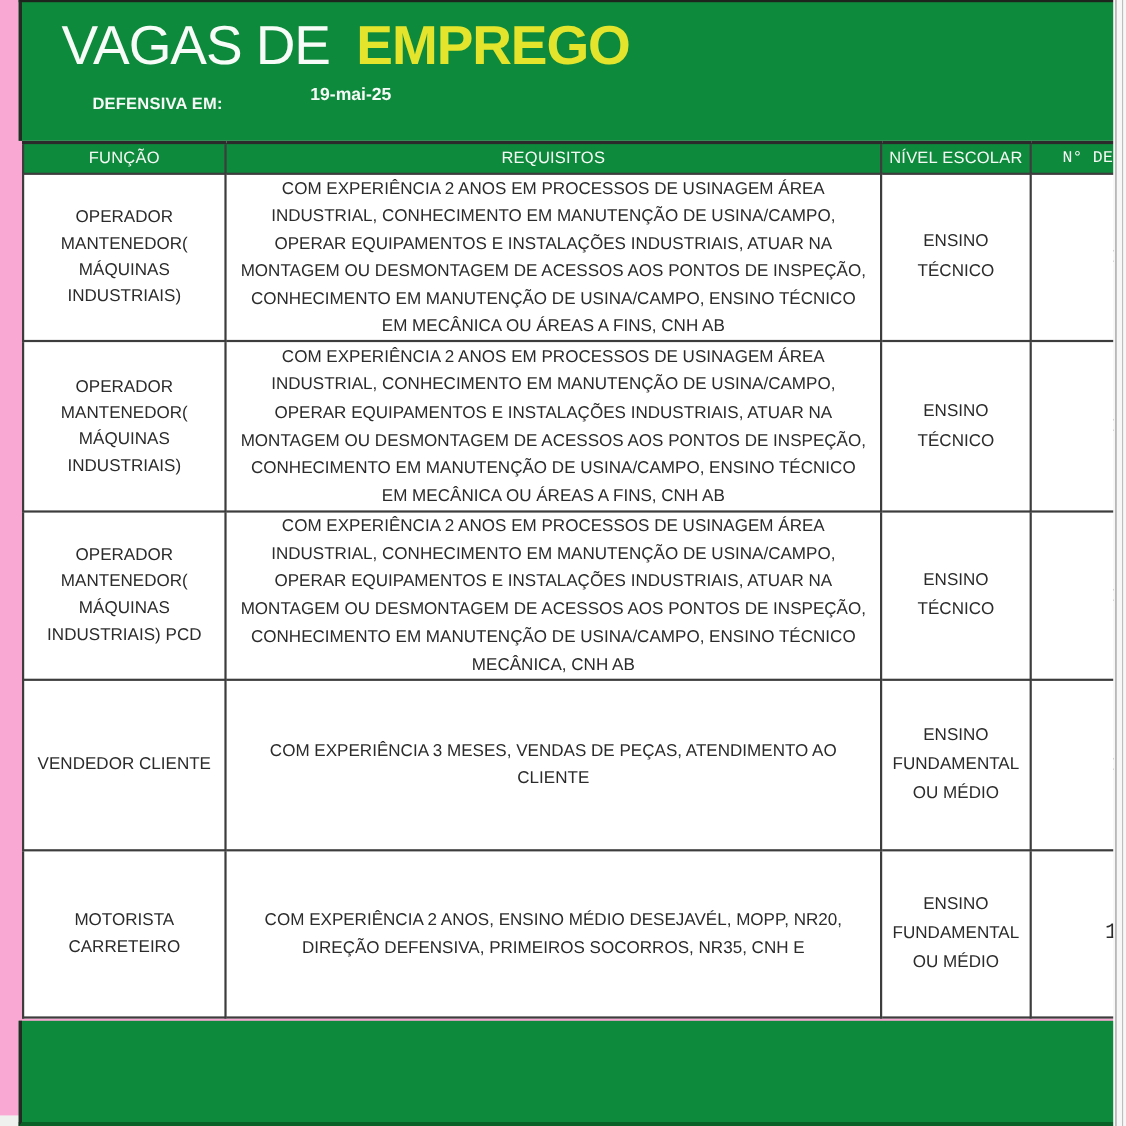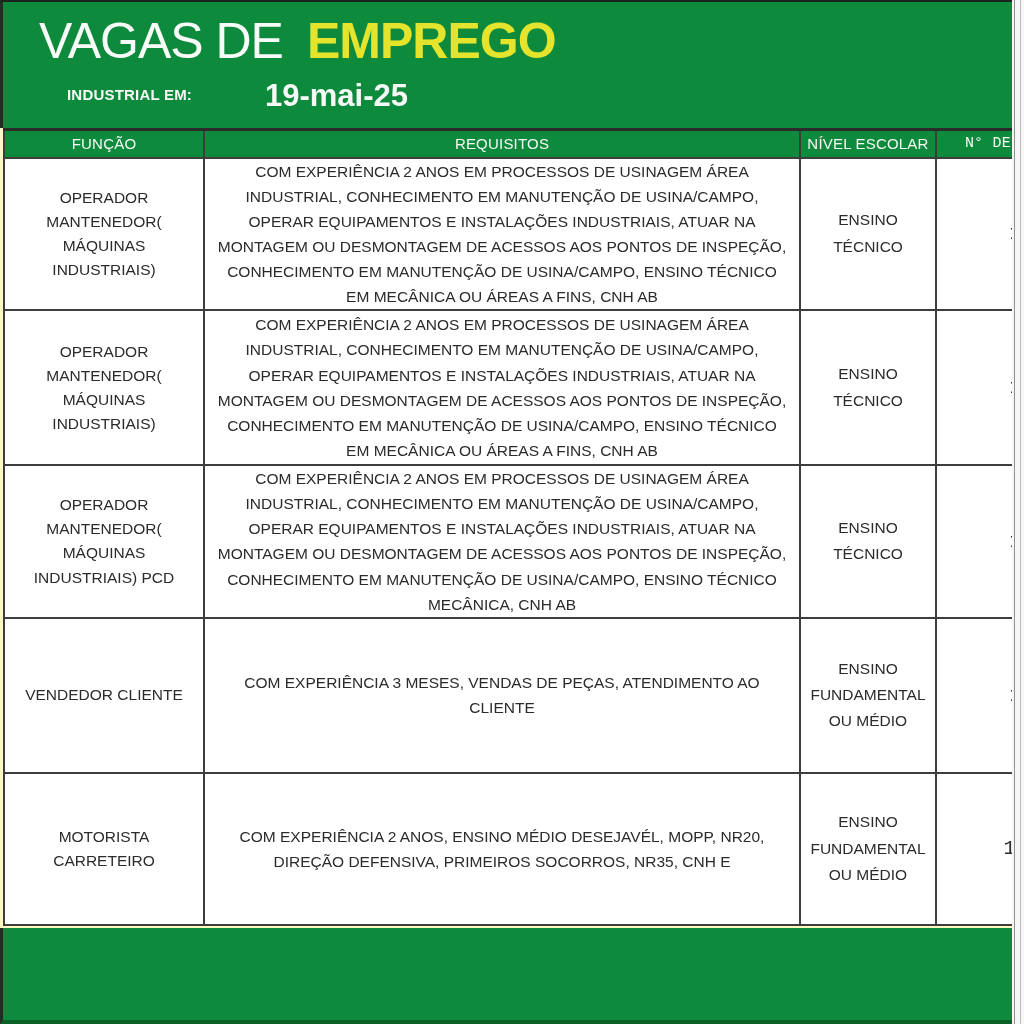--- a/index.html
+++ b/index.html
@@ -9,22 +9,23 @@
     height: 1024px;
     overflow: hidden;
     background: #eef1ee;
     font-family: "Liberation Sans", sans-serif;
   }
   .page {
     position: absolute;
     left: 0; top: 0;
     width: 1012px;
     height: 1014px;
-    background: #fef9c3;
+    background: #f9a8d4;
     box-sizing: border-box;
+    padding-left: 17px;
   }
   
   .masthead {
     position: relative;
     width: 1012px;
     height: 128px;
     background: #0e8a3d;
     box-sizing: border-box;
     border-top: 2px solid #1d241d;
     border-left: 3px solid #242a24;
@@ -50,21 +51,21 @@
     top: 84px;
     font-size: 15px;
     font-weight: 700;
     color: #f6faf6;
     letter-spacing: 0.2px;
   }
   .published-date {
     position: absolute;
     left: 262px;
     top: 76px;
-    font-size: 31px;
+    font-size: 16px;
     font-weight: 700;
     color: #f6faf6;
   }
   
   .job-table {
     border-collapse: collapse;
     table-layout: fixed;
     width: 1009px;
     margin-left: 3px;
     background: #ffffff;
@@ -78,21 +79,21 @@
   }
   .job-table thead th {
     background: #0e8a3d;
     color: #f5faf5;
     font-size: 15px;
     font-weight: 400;
     height: 27px;
     border-top: 3px solid #2b2b2b;
     letter-spacing: 0.2px;
   }
-  .col-funcao   { width: 200px; font-size: 15.5px; line-height: 1.55; padding: 0 8px; }
+  .col-funcao   { width: 184px; font-size: 15.5px; line-height: 1.55; padding: 0 8px; }
   .col-requisitos { width: 596px; font-size: 15.5px; line-height: 1.62; padding: 0 12px; }
   .col-nivel    { width: 136px; font-size: 15.5px; line-height: 1.7; padding: 0 6px; }
   .col-vagas    { width: 159px; font-size: 20px; padding: 0 6px; font-family: Liberation Mono, monospace; }
   tbody tr:nth-child(1) { height: 146px; }
   tbody tr:nth-child(2) { height: 155px; }
   tbody tr:nth-child(3) { height: 152px; }
   tbody tr:nth-child(4) { height: 155px; }
   tbody tr:nth-child(5) { height: 152px; }
   
   .footer-band {
@@ -128,21 +129,21 @@
 </style>
 </head>
 <body>
 
 <div class="page">
 
   <div class="masthead">
     <div class="masthead-title">
       <span>VAGAS DE</span><span class="yellow">EMPREGO</span>
     </div>
-    <div class="published-label">INDUSTRIAL EM:</div>
+    <div class="published-label">DEFENSIVA EM:</div>
     <div class="published-date">19-mai-25</div>
   </div>
 
   <table class="job-table">
     <thead>
       <tr>
         <th class="col-funcao">FUNÇÃO</th>
         <th class="col-requisitos">REQUISITOS</th>
         <th class="col-nivel">NÍVEL ESCOLAR</th>
         <th class="col-vagas">N° DE VAGAS</th>

